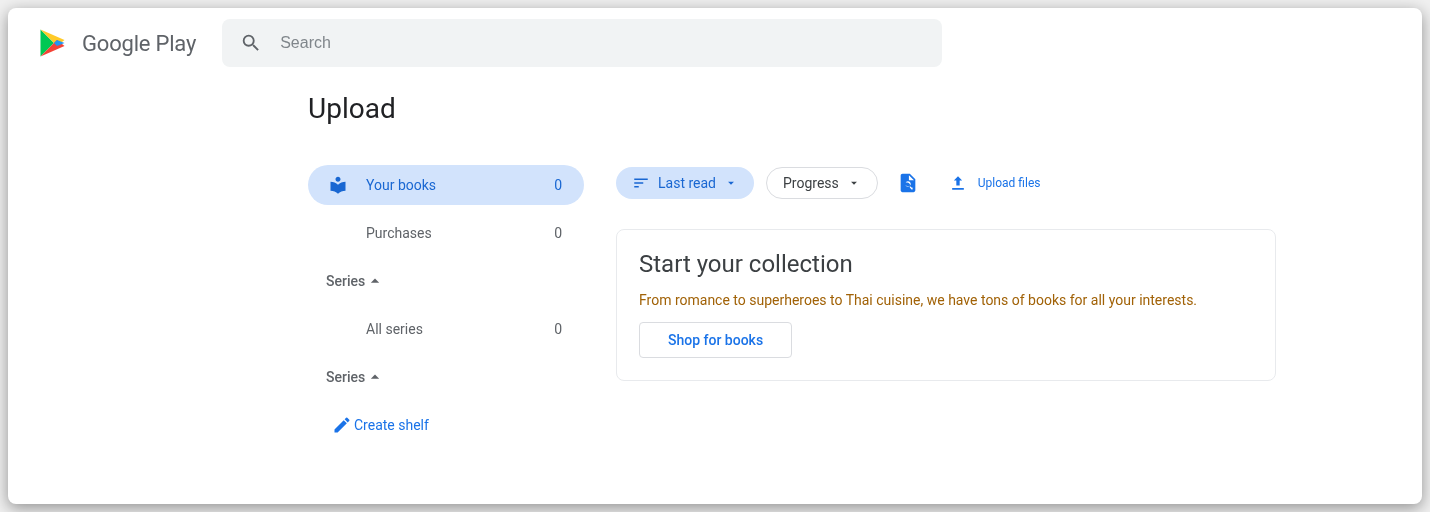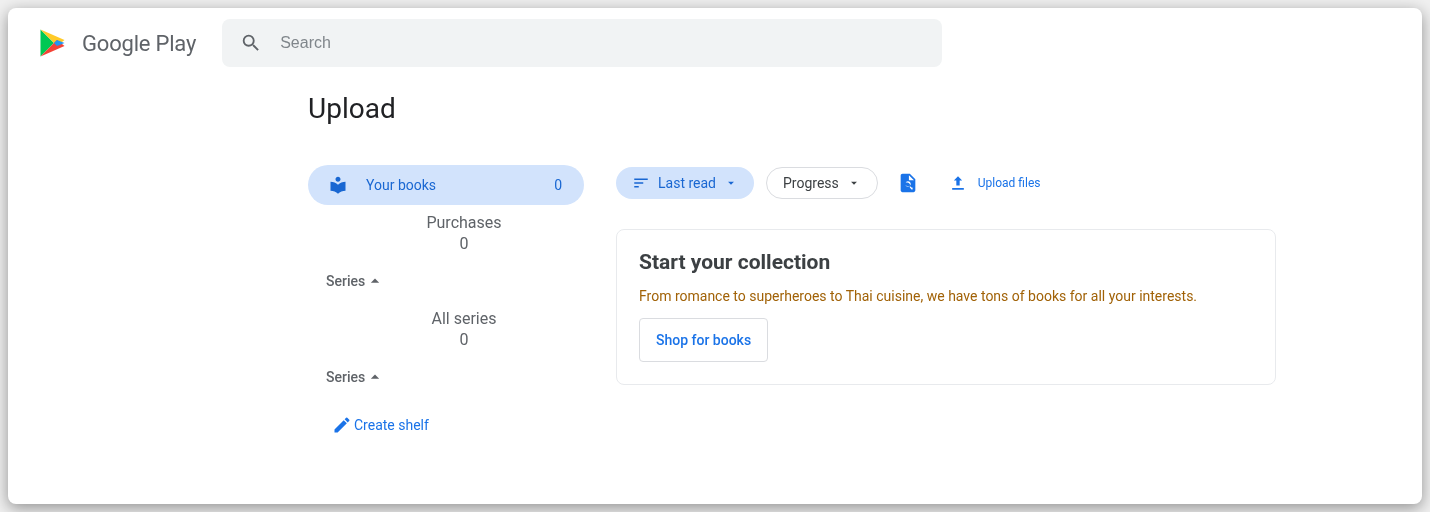--- a/index.html
+++ b/index.html
@@ -83,25 +83,24 @@
   }
   .side-item .left { display: flex; align-items: center; gap: 18px; }
   .side-item.active { background: #d2e3fc; color: #1967d2; }
   .side-item.active .count { color: #1967d2; }
   .side-sub {
     display: flex;
     align-items: center;
     justify-content: space-between;
     height: 40px;
     padding: 0 22px 0 58px;
-    font-size: 16px;
+    font-size: 14px;
     color: #5f6368;
     cursor: pointer;
     margin-bottom: 8px;
-    flex-direction: column;
   }
   .side-group {
     display: flex;
     align-items: center;
     justify-content: flex-start;
     height: 40px;
     padding: 0 22px 0 18px;
     font-size: 14px;
     color: #5f6368;
     cursor: pointer;
@@ -156,35 +155,35 @@
     cursor: pointer;
     margin-left: 10px;
   }
   .card {
     border: 1px solid #e8eaed;
     border-radius: 8px;
     padding: 20px 22px 22px 22px;
     width: 660px;
   }
   .card h2 {
-    font-size: 21px;
-    font-weight: 700;
+    font-size: 24px;
+    font-weight: 400;
     color: #3c4043;
     margin-bottom: 14px;
   }
   .card p {
     font-size: 14px;
     color: #a16207;
     margin-bottom: 14px;
   }
   .outlined-btn {
     display: inline-flex;
     align-items: center;
-    height: 44px;
-    padding: 0 16px;
+    height: 36px;
+    padding: 0 28px;
     border: 1px solid #dadce0;
     border-radius: 4px;
     color: #1a73e8;
     font-size: 14px;
     font-weight: 500;
     cursor: pointer;
   }
   .count { color: #5f6368; }
   .chev { color: #5f6368; }
 </style>

